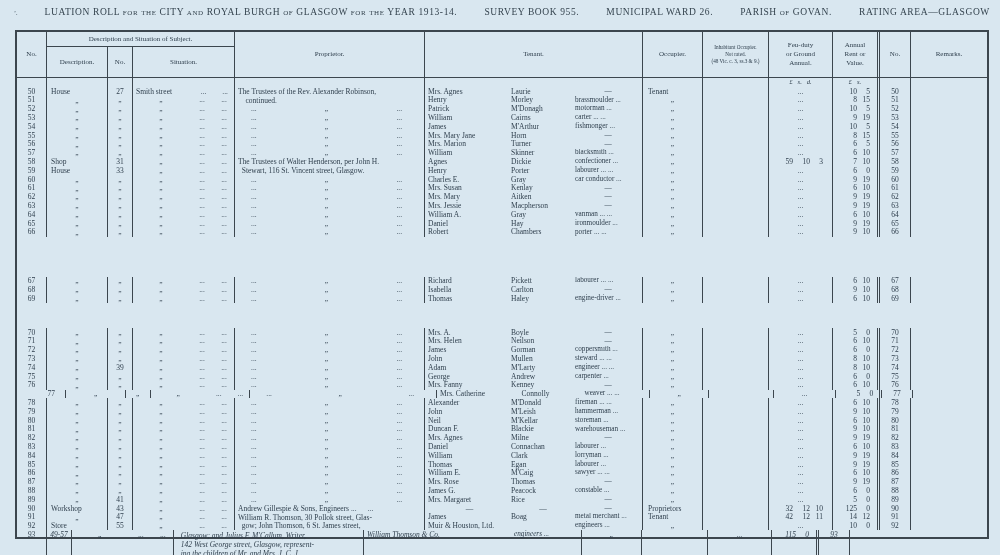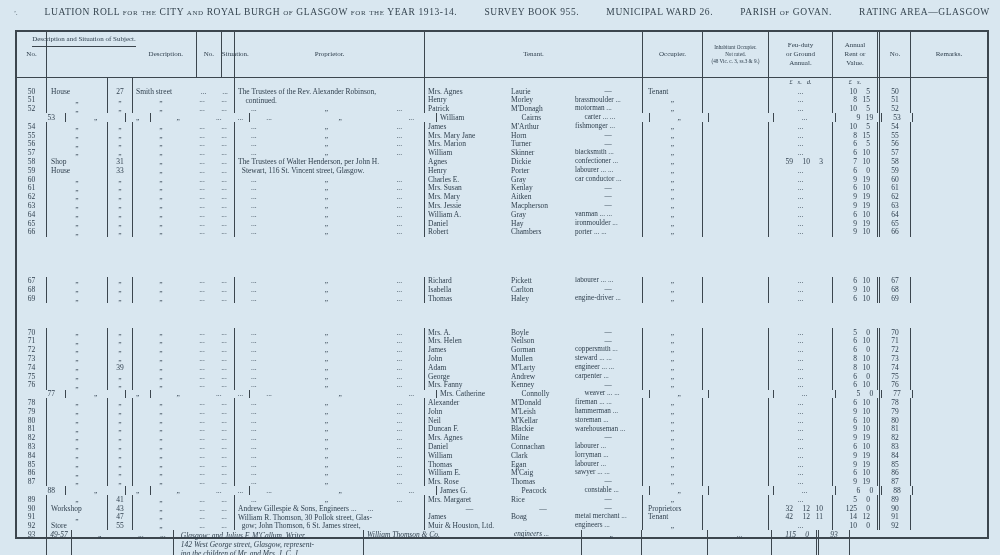--- a/index.html
+++ b/index.html
@@ -11,21 +11,21 @@
   .top-header .mark{font-size:6px;letter-spacing:0;}
   .roll-table{position:absolute;left:15px;top:30px;width:970px;height:505px;
         border:2px solid #3c464e;box-sizing:content-box;display:flex;flex-direction:column;background:transparent;}
   
   .thead{display:flex;height:46px;border-bottom:1px solid #3c464e;box-sizing:border-box;flex:none;}
   .hcell{border-right:1px solid #3c464e;box-sizing:border-box;display:flex;align-items:center;
         justify-content:center;text-align:center;font-size:7px;line-height:1.25;white-space:pre-line;}
   .w-no{width:30px;} .w-group{width:188px;} .w-prop{width:190px;} .w-ten{width:218px;}
   .w-occ{width:60px;} .w-inh{width:66px;} .w-feu{width:64px;} .w-rent{width:44px;border-right:none!important;}
   .w-no2{width:34px;border-left:3px double #3c464e;} .w-rem{width:76px;border-right:none!important;}
-  .hgroup{align-items:stretch;padding:0;}
+  .hgroup{flex-direction:column;align-items:stretch;padding:0;}
   .group-top{height:14px;border-bottom:1px solid #3c464e;display:flex;align-items:center;justify-content:center;flex:none;}
   .group-bot{flex:1;display:flex;}
   .sub{border-right:1px solid #3c464e;box-sizing:border-box;display:flex;align-items:center;justify-content:center;}
   .sub-desc{width:61px;} .sub-no{width:25px;} .sub-sit{flex:1;border-right:none;}
   .hcell.small{font-size:5.2px;line-height:1.3;}
   
   .crow{display:flex;height:9px;flex:none;}
   .crow .cell{font-size:6.5px;justify-content:center;font-style:italic;}
   
   #tbody{flex:1;display:flex;flex-direction:column;}
@@ -156,21 +156,21 @@
           <div class="cell c-sit"><span class="s1 cen">„</span><span class="s2">...</span><span class="s3">...</span></div>
           <div class="cell c-prop pd"><span class="">...</span><span class="">„</span><span class="">...</span></div>
           <div class="cell c-ten"><span class="tf">Patrick</span><span class="ts">M'Donagh</span><span class="to">motorman ...</span></div>
           <div class="cell c-occ dit">„</div>
           <div class="cell c-inh"></div>
           <div class="cell c-feu dots">...</div>
           <div class="cell c-rent"><span class="r1">10</span><span class="r2">5</span></div>
           <div class="cell c-no2">52</div>
           <div class="cell c-rem"></div>
         </div>
-        <div class="trow" style="height: 8.8px; padding-left: 20px;">
+        <div class="trow" style="height: 8.8px;">
           <div class="cell c-no">53</div>
           <div class="cell c-desc dit">„</div>
           <div class="cell c-dno">„</div>
           <div class="cell c-sit"><span class="s1 cen">„</span><span class="s2">...</span><span class="s3">...</span></div>
           <div class="cell c-prop pd"><span class="">...</span><span class="">„</span><span class="">...</span></div>
           <div class="cell c-ten"><span class="tf">William</span><span class="ts">Cairns</span><span class="to">carter ... ...</span></div>
           <div class="cell c-occ dit">„</div>
           <div class="cell c-inh"></div>
           <div class="cell c-feu dots">...</div>
           <div class="cell c-rent"><span class="r1">9</span><span class="r2">19</span></div>
@@ -646,21 +646,21 @@
           <div class="cell c-sit"><span class="s1 cen">„</span><span class="s2">...</span><span class="s3">...</span></div>
           <div class="cell c-prop pd"><span class="">...</span><span class="">„</span><span class="">...</span></div>
           <div class="cell c-ten"><span class="tf">Mrs. Rose</span><span class="ts">Thomas</span><span class="to cen">—</span></div>
           <div class="cell c-occ dit">„</div>
           <div class="cell c-inh"></div>
           <div class="cell c-feu dots">...</div>
           <div class="cell c-rent"><span class="r1">9</span><span class="r2">19</span></div>
           <div class="cell c-no2">87</div>
           <div class="cell c-rem"></div>
         </div>
-        <div class="trow" style="height: 8.8px; padding-left: 20px;">
+        <div class="trow" style="height: 8.8px;">
           <div class="cell c-no">88</div>
           <div class="cell c-desc dit">„</div>
           <div class="cell c-dno">„</div>
           <div class="cell c-sit"><span class="s1 cen">„</span><span class="s2">...</span><span class="s3">...</span></div>
           <div class="cell c-prop pd"><span class="">...</span><span class="">„</span><span class="">...</span></div>
           <div class="cell c-ten"><span class="tf">James G.</span><span class="ts">Peacock</span><span class="to">constable ...</span></div>
           <div class="cell c-occ dit">„</div>
           <div class="cell c-inh"></div>
           <div class="cell c-feu dots">...</div>
           <div class="cell c-rent"><span class="r1">6</span><span class="r2">0</span></div>

